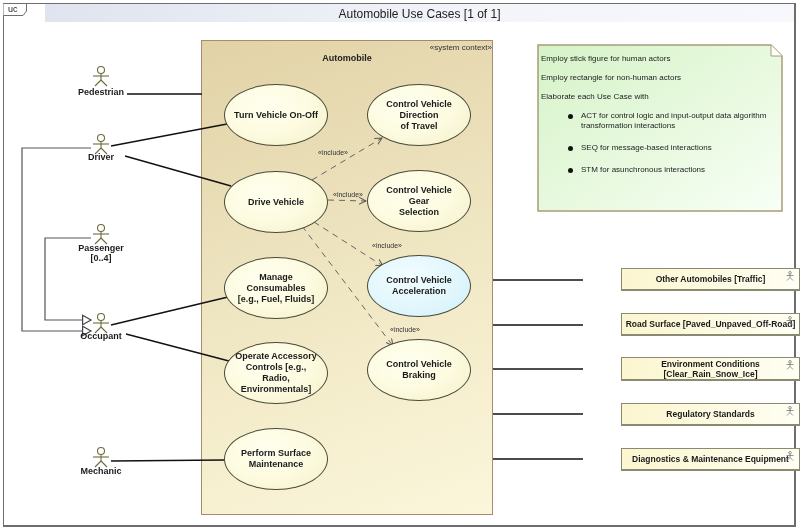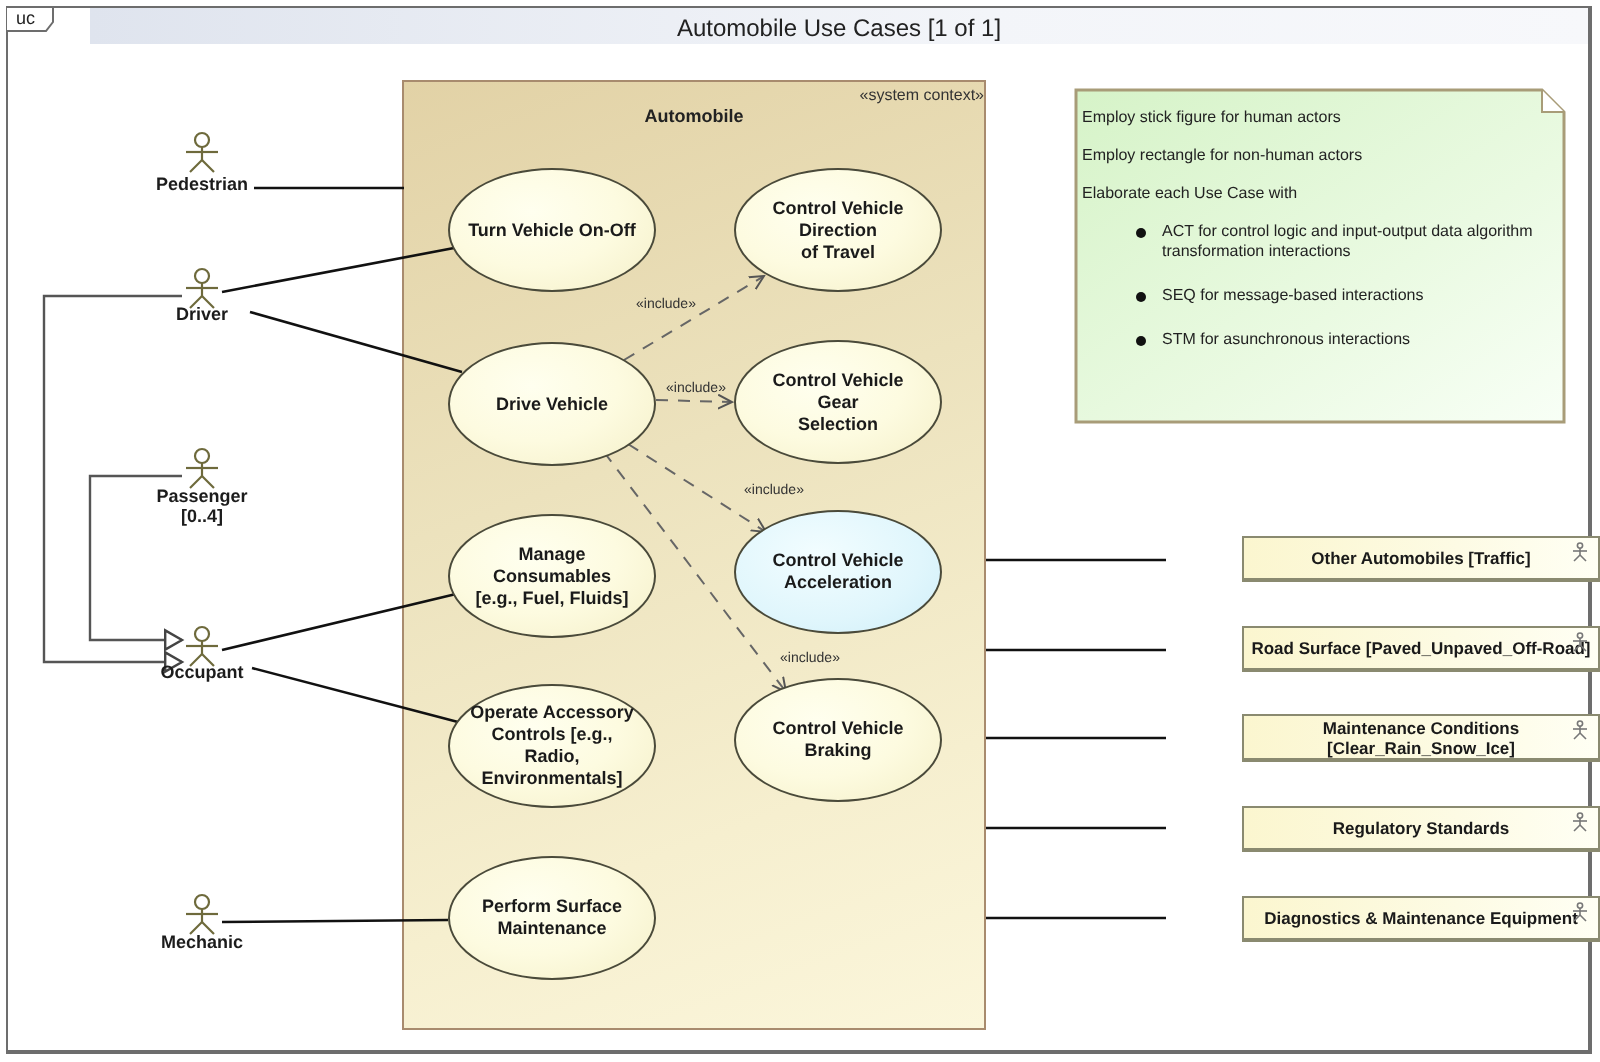--- a/index.html
+++ b/index.html
@@ -193,21 +193,21 @@
       <g stroke="#777" stroke-width="0.8" fill="none">
         <circle cx="4" cy="1.8" r="1.3"></circle>
         <line x1="4" y1="3.1" x2="4" y2="6.5"></line>
         <line x1="0.5" y1="4.5" x2="7.5" y2="4.5"></line>
         <line x1="4" y1="6.5" x2="1" y2="9.5"></line>
         <line x1="4" y1="6.5" x2="7" y2="9.5"></line>
       </g>
     </svg>
 </div>
 <div class="ext-actor tall" style="top:357px;">
-  <span class="lbl">Maintenance Conditions
+  <span class="lbl">Environment Conditions
 [Clear_Rain_Snow_Ice]</span>
   <svg class="mini-actor" viewBox="0 0 8 10">
       <g stroke="#777" stroke-width="0.8" fill="none">
         <circle cx="4" cy="1.8" r="1.3"></circle>
         <line x1="4" y1="3.1" x2="4" y2="6.5"></line>
         <line x1="0.5" y1="4.5" x2="7.5" y2="4.5"></line>
         <line x1="4" y1="6.5" x2="1" y2="9.5"></line>
         <line x1="4" y1="6.5" x2="7" y2="9.5"></line>
       </g>
     </svg>

